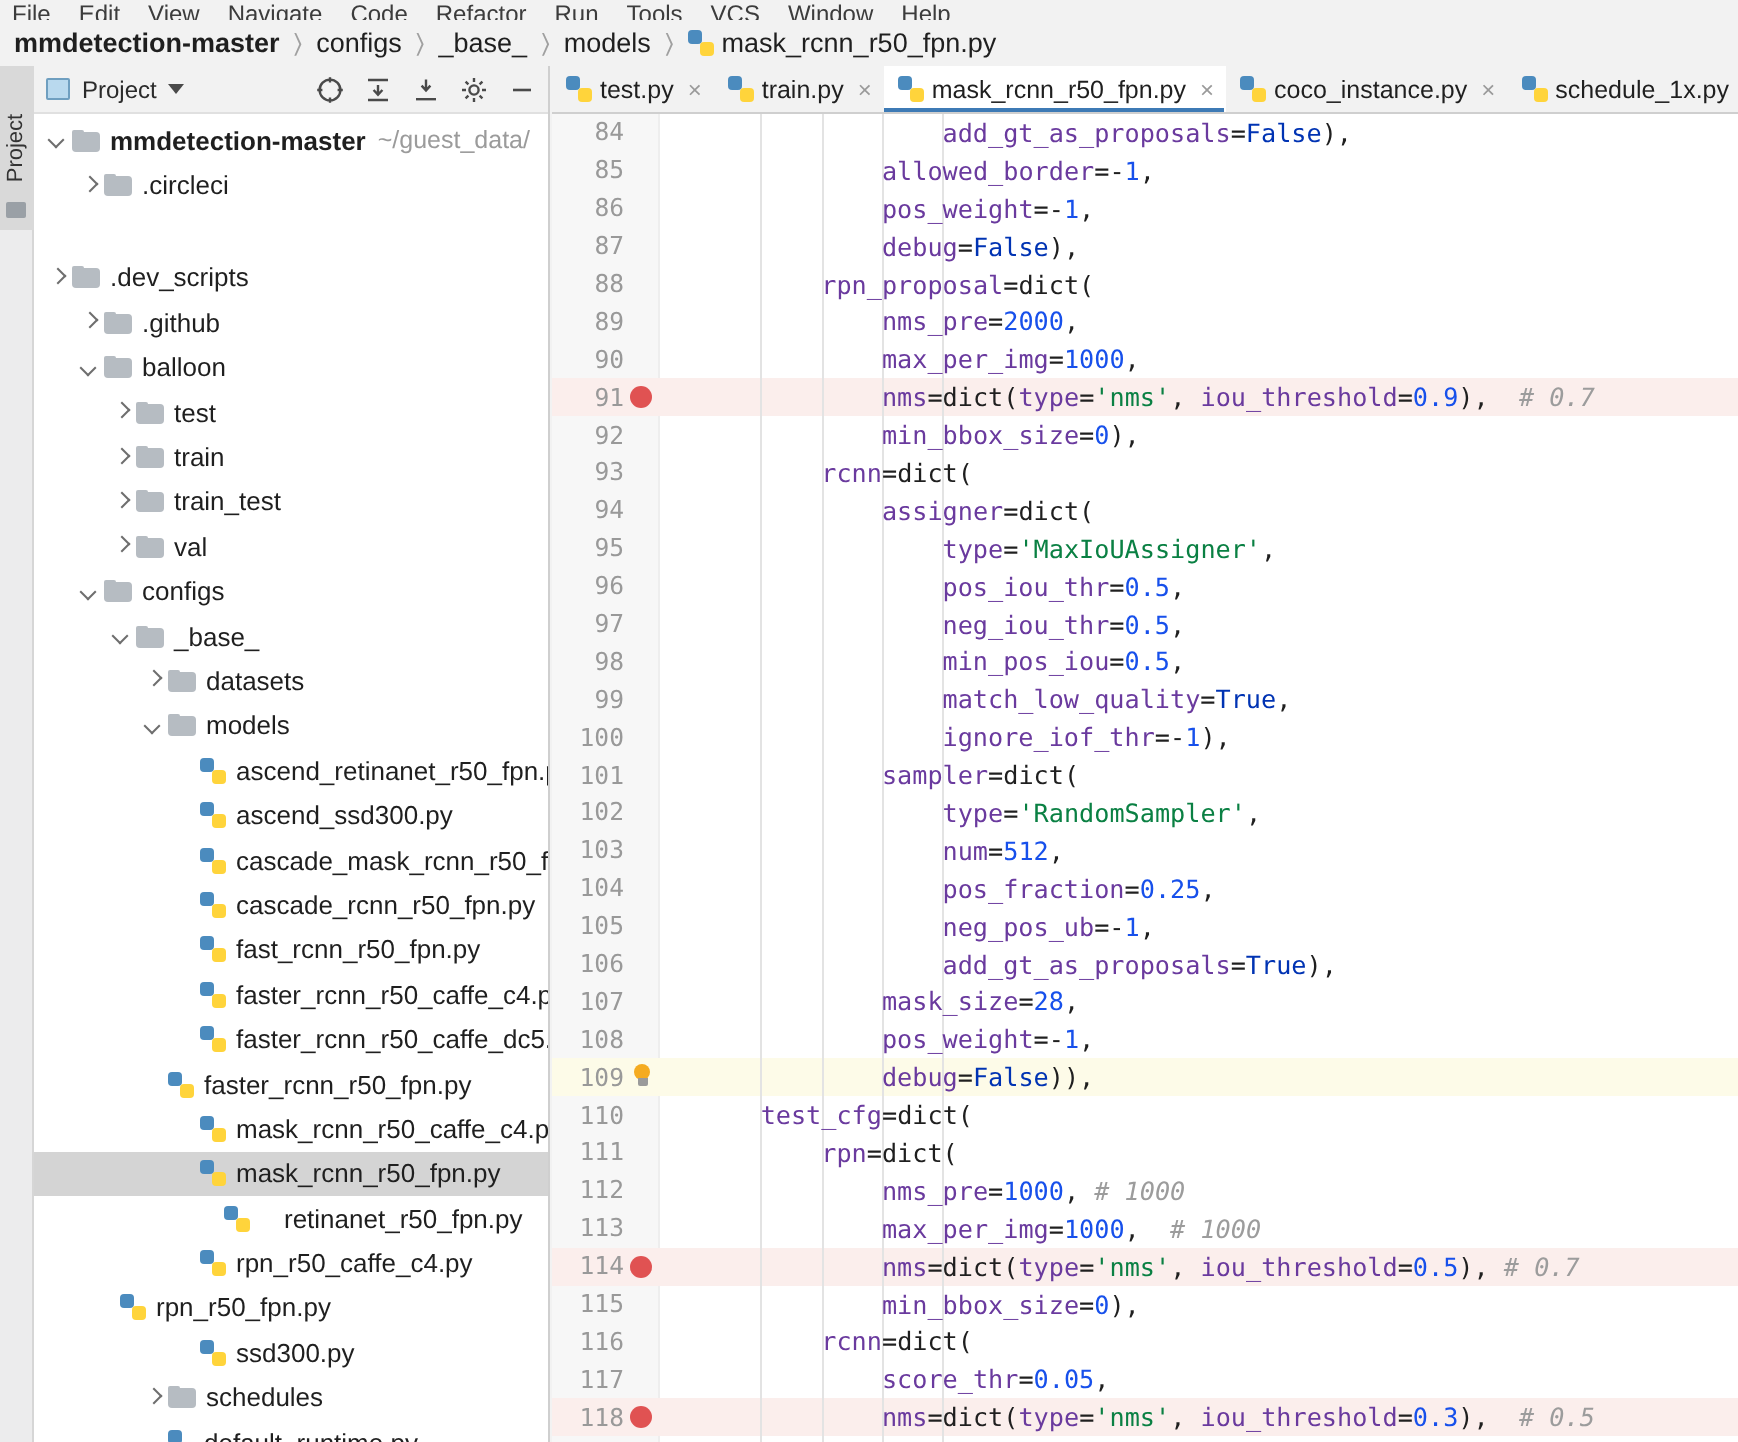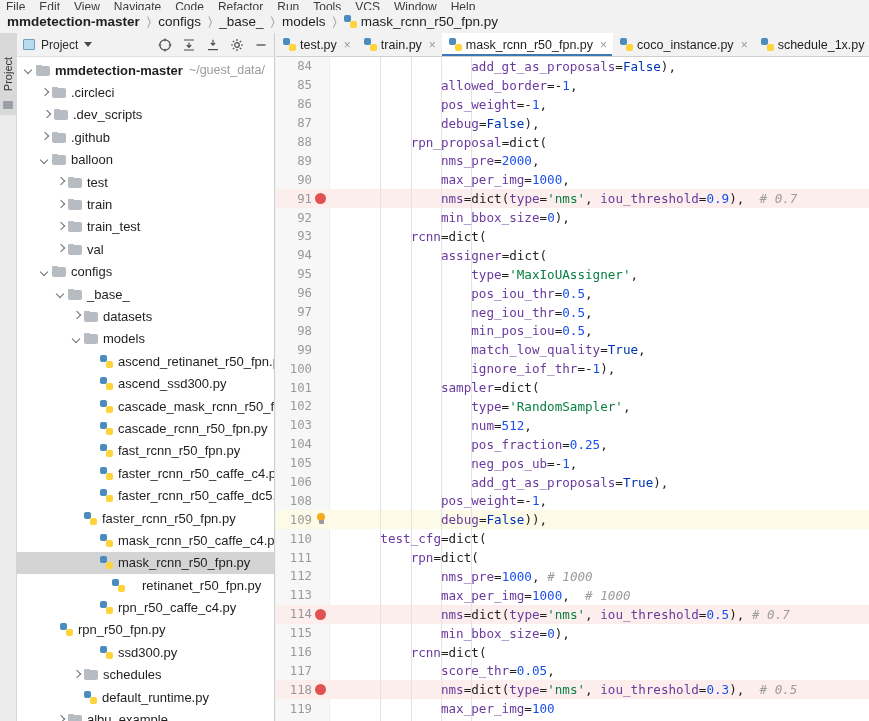--- a/index.html
+++ b/index.html
@@ -286,21 +286,21 @@
           <i class="arrow down"></i>
           <i class="folder"></i>
           <span class="lbl bold">mmdetection-master</span>
           <span class="path">~/guest_data/</span>
         </div>
         <div class="node" style="padding-left: 22px;">
           <i class="arrow right"></i>
           <i class="folder"></i>
           <span class="lbl">.circleci</span>
         </div>
-        <div class="node" style="padding-left: 24px;">
+        <div class="node" style="padding-left: 6px; margin-top: 24px;">
           <i class="arrow right"></i>
           <i class="folder"></i>
           <span class="lbl">.dev_scripts</span>
         </div>
         <div class="node" style="padding-left: 22px;">
           <i class="arrow right"></i>
           <i class="folder"></i>
           <span class="lbl">.github</span>
         </div>
         <div class="node" style="padding-left: 22px;">
@@ -488,20 +488,21 @@
         <div class="line"><span class="ln">97</span><span class="mark"></span><span class="txt" style="left: 195.28px;"><span class="id">neg_iou_thr</span><span class="pl">=</span><span class="nu">0.5</span><span class="pl">,</span></span></div>
         <div class="line"><span class="ln">98</span><span class="mark"></span><span class="txt" style="left: 195.28px;"><span class="id">min_pos_iou</span><span class="pl">=</span><span class="nu">0.5</span><span class="pl">,</span></span></div>
         <div class="line"><span class="ln">99</span><span class="mark"></span><span class="txt" style="left: 195.28px;"><span class="id">match_low_quality</span><span class="pl">=</span><span class="bl">True</span><span class="pl">,</span></span></div>
         <div class="line"><span class="ln">100</span><span class="mark"></span><span class="txt" style="left: 195.28px;"><span class="id">ignore_iof_thr</span><span class="pl">=-</span><span class="nu">1</span><span class="pl">),</span></span></div>
         <div class="line"><span class="ln">101</span><span class="mark"></span><span class="txt" style="left: 164.96px;"><span class="id">sampler</span><span class="pl">=</span><span class="pl">dict(</span></span></div>
         <div class="line"><span class="ln">102</span><span class="mark"></span><span class="txt" style="left: 195.28px;"><span class="id">type</span><span class="pl">=</span><span class="st">'RandomSampler'</span><span class="pl">,</span></span></div>
         <div class="line"><span class="ln">103</span><span class="mark"></span><span class="txt" style="left: 195.28px;"><span class="id">num</span><span class="pl">=</span><span class="nu">512</span><span class="pl">,</span></span></div>
         <div class="line"><span class="ln">104</span><span class="mark"></span><span class="txt" style="left: 195.28px;"><span class="id">pos_fraction</span><span class="pl">=</span><span class="nu">0.25</span><span class="pl">,</span></span></div>
         <div class="line"><span class="ln">105</span><span class="mark"></span><span class="txt" style="left: 195.28px;"><span class="id">neg_pos_ub</span><span class="pl">=-</span><span class="nu">1</span><span class="pl">,</span></span></div>
         <div class="line"><span class="ln">106</span><span class="mark"></span><span class="txt" style="left: 195.28px;"><span class="id">add_gt_as_proposals</span><span class="pl">=</span><span class="bl">True</span><span class="pl">),</span></span></div>
+        <div class="line"><span class="ln">107</span><span class="mark"></span><span class="txt" style="left: 164.96px;"><span class="id">mask_size</span><span class="pl">=</span><span class="nu">28</span><span class="pl">,</span></span></div>
         <div class="line"><span class="ln">108</span><span class="mark"></span><span class="txt" style="left: 164.96px;"><span class="id">pos_weight</span><span class="pl">=-</span><span class="nu">1</span><span class="pl">,</span></span></div>
         <div class="line bulb"><div class="hl"></div><span class="ln">109</span><span class="mark"><i class="bulbicon"><i class="b"></i><i class="s"></i></i></span><span class="txt" style="left: 164.96px;"><span class="id">debug</span><span class="pl">=</span><span class="bl">False</span><span class="pl">)),</span></span></div>
         <div class="line"><span class="ln">110</span><span class="mark"></span><span class="txt" style="left: 104.32px;"><span class="id">test_cfg</span><span class="pl">=</span><span class="pl">dict(</span></span></div>
         <div class="line"><span class="ln">111</span><span class="mark"></span><span class="txt" style="left: 134.64px;"><span class="id">rpn</span><span class="pl">=</span><span class="pl">dict(</span></span></div>
         <div class="line"><span class="ln">112</span><span class="mark"></span><span class="txt" style="left: 164.96px;"><span class="id">nms_pre</span><span class="pl">=</span><span class="nu">1000</span><span class="pl">, </span><span class="cm"># 1000</span></span></div>
         <div class="line"><span class="ln">113</span><span class="mark"></span><span class="txt" style="left: 164.96px;"><span class="id">max_per_img</span><span class="pl">=</span><span class="nu">1000</span><span class="pl">,  </span><span class="cm"># 1000</span></span></div>
         <div class="line bp"><div class="hl"></div><span class="ln">114</span><span class="mark"><i class="bpdot"></i></span><span class="txt" style="left: 164.96px;"><span class="id">nms</span><span class="pl">=</span><span class="pl">dict(</span><span class="id">type</span><span class="pl">=</span><span class="st">'nms'</span><span class="pl">, </span><span class="id">iou_threshold</span><span class="pl">=</span><span class="nu">0.5</span><span class="pl">), </span><span class="cm"># 0.7</span></span></div>
         <div class="line"><span class="ln">115</span><span class="mark"></span><span class="txt" style="left: 164.96px;"><span class="id">min_bbox_size</span><span class="pl">=</span><span class="nu">0</span><span class="pl">),</span></span></div>
         <div class="line"><span class="ln">116</span><span class="mark"></span><span class="txt" style="left: 134.64px;"><span class="id">rcnn</span><span class="pl">=</span><span class="pl">dict(</span></span></div>
         <div class="line"><span class="ln">117</span><span class="mark"></span><span class="txt" style="left: 164.96px;"><span class="id">score_thr</span><span class="pl">=</span><span class="nu">0.05</span><span class="pl">,</span></span></div>

